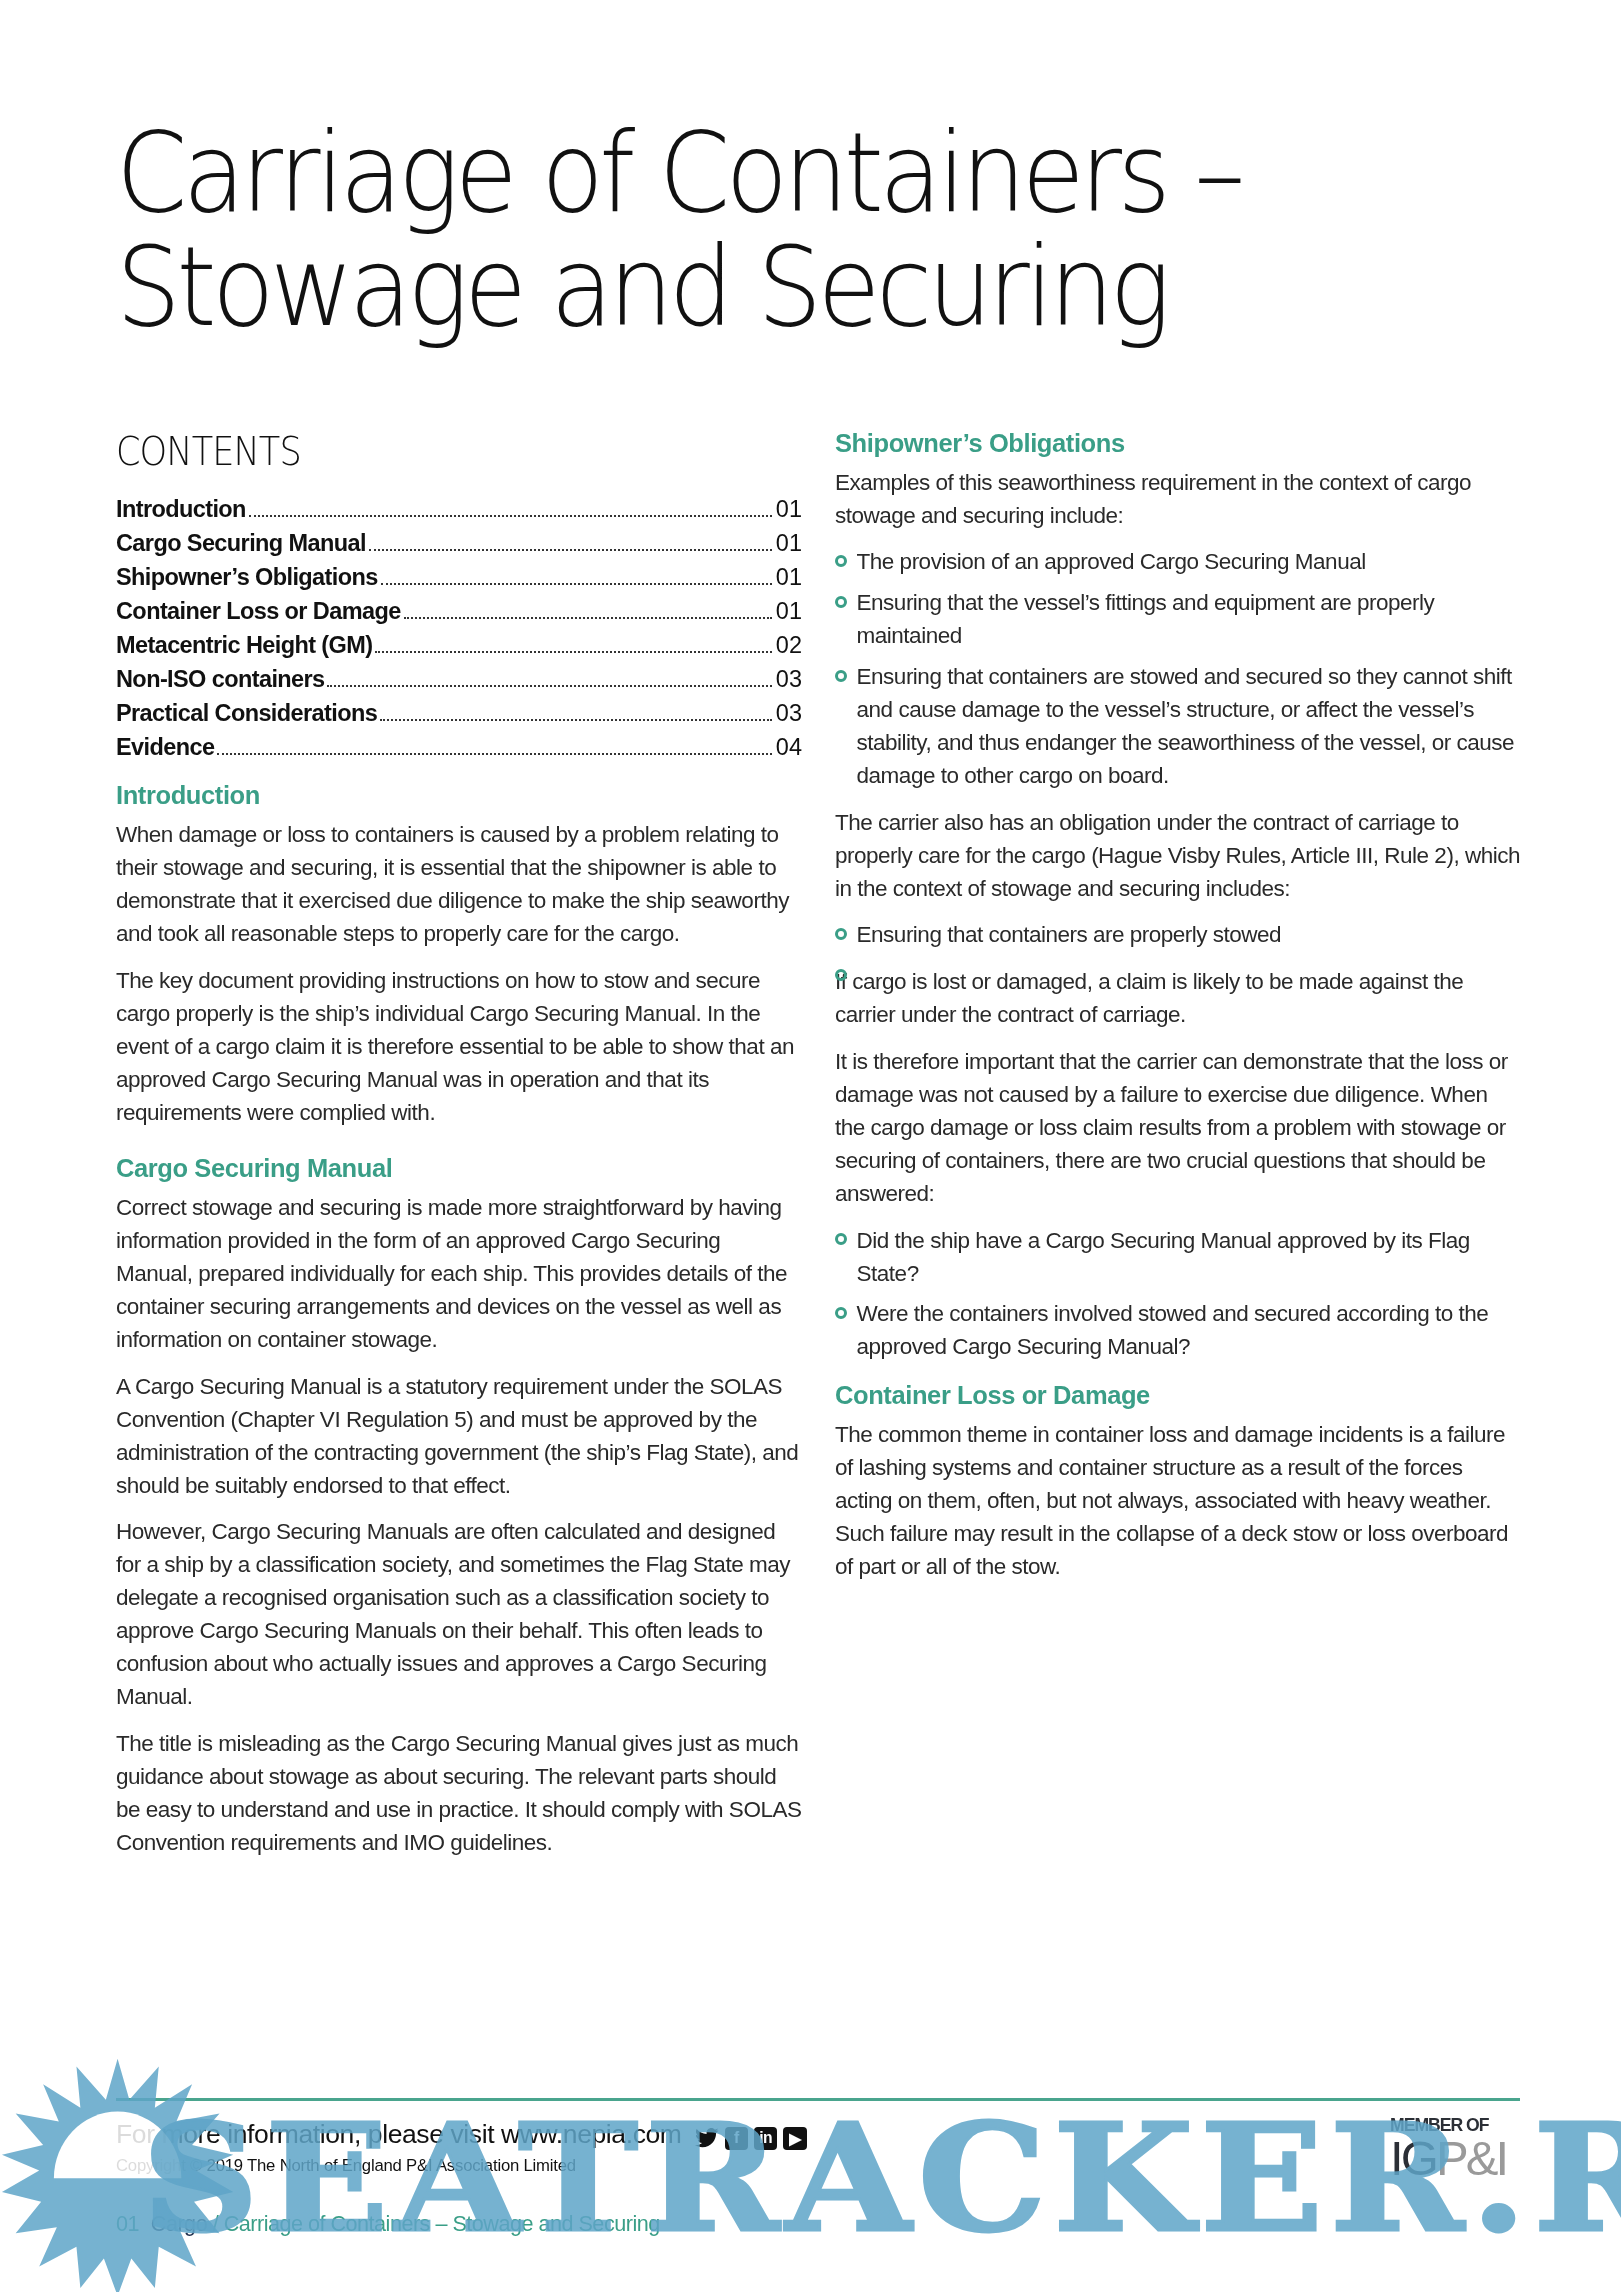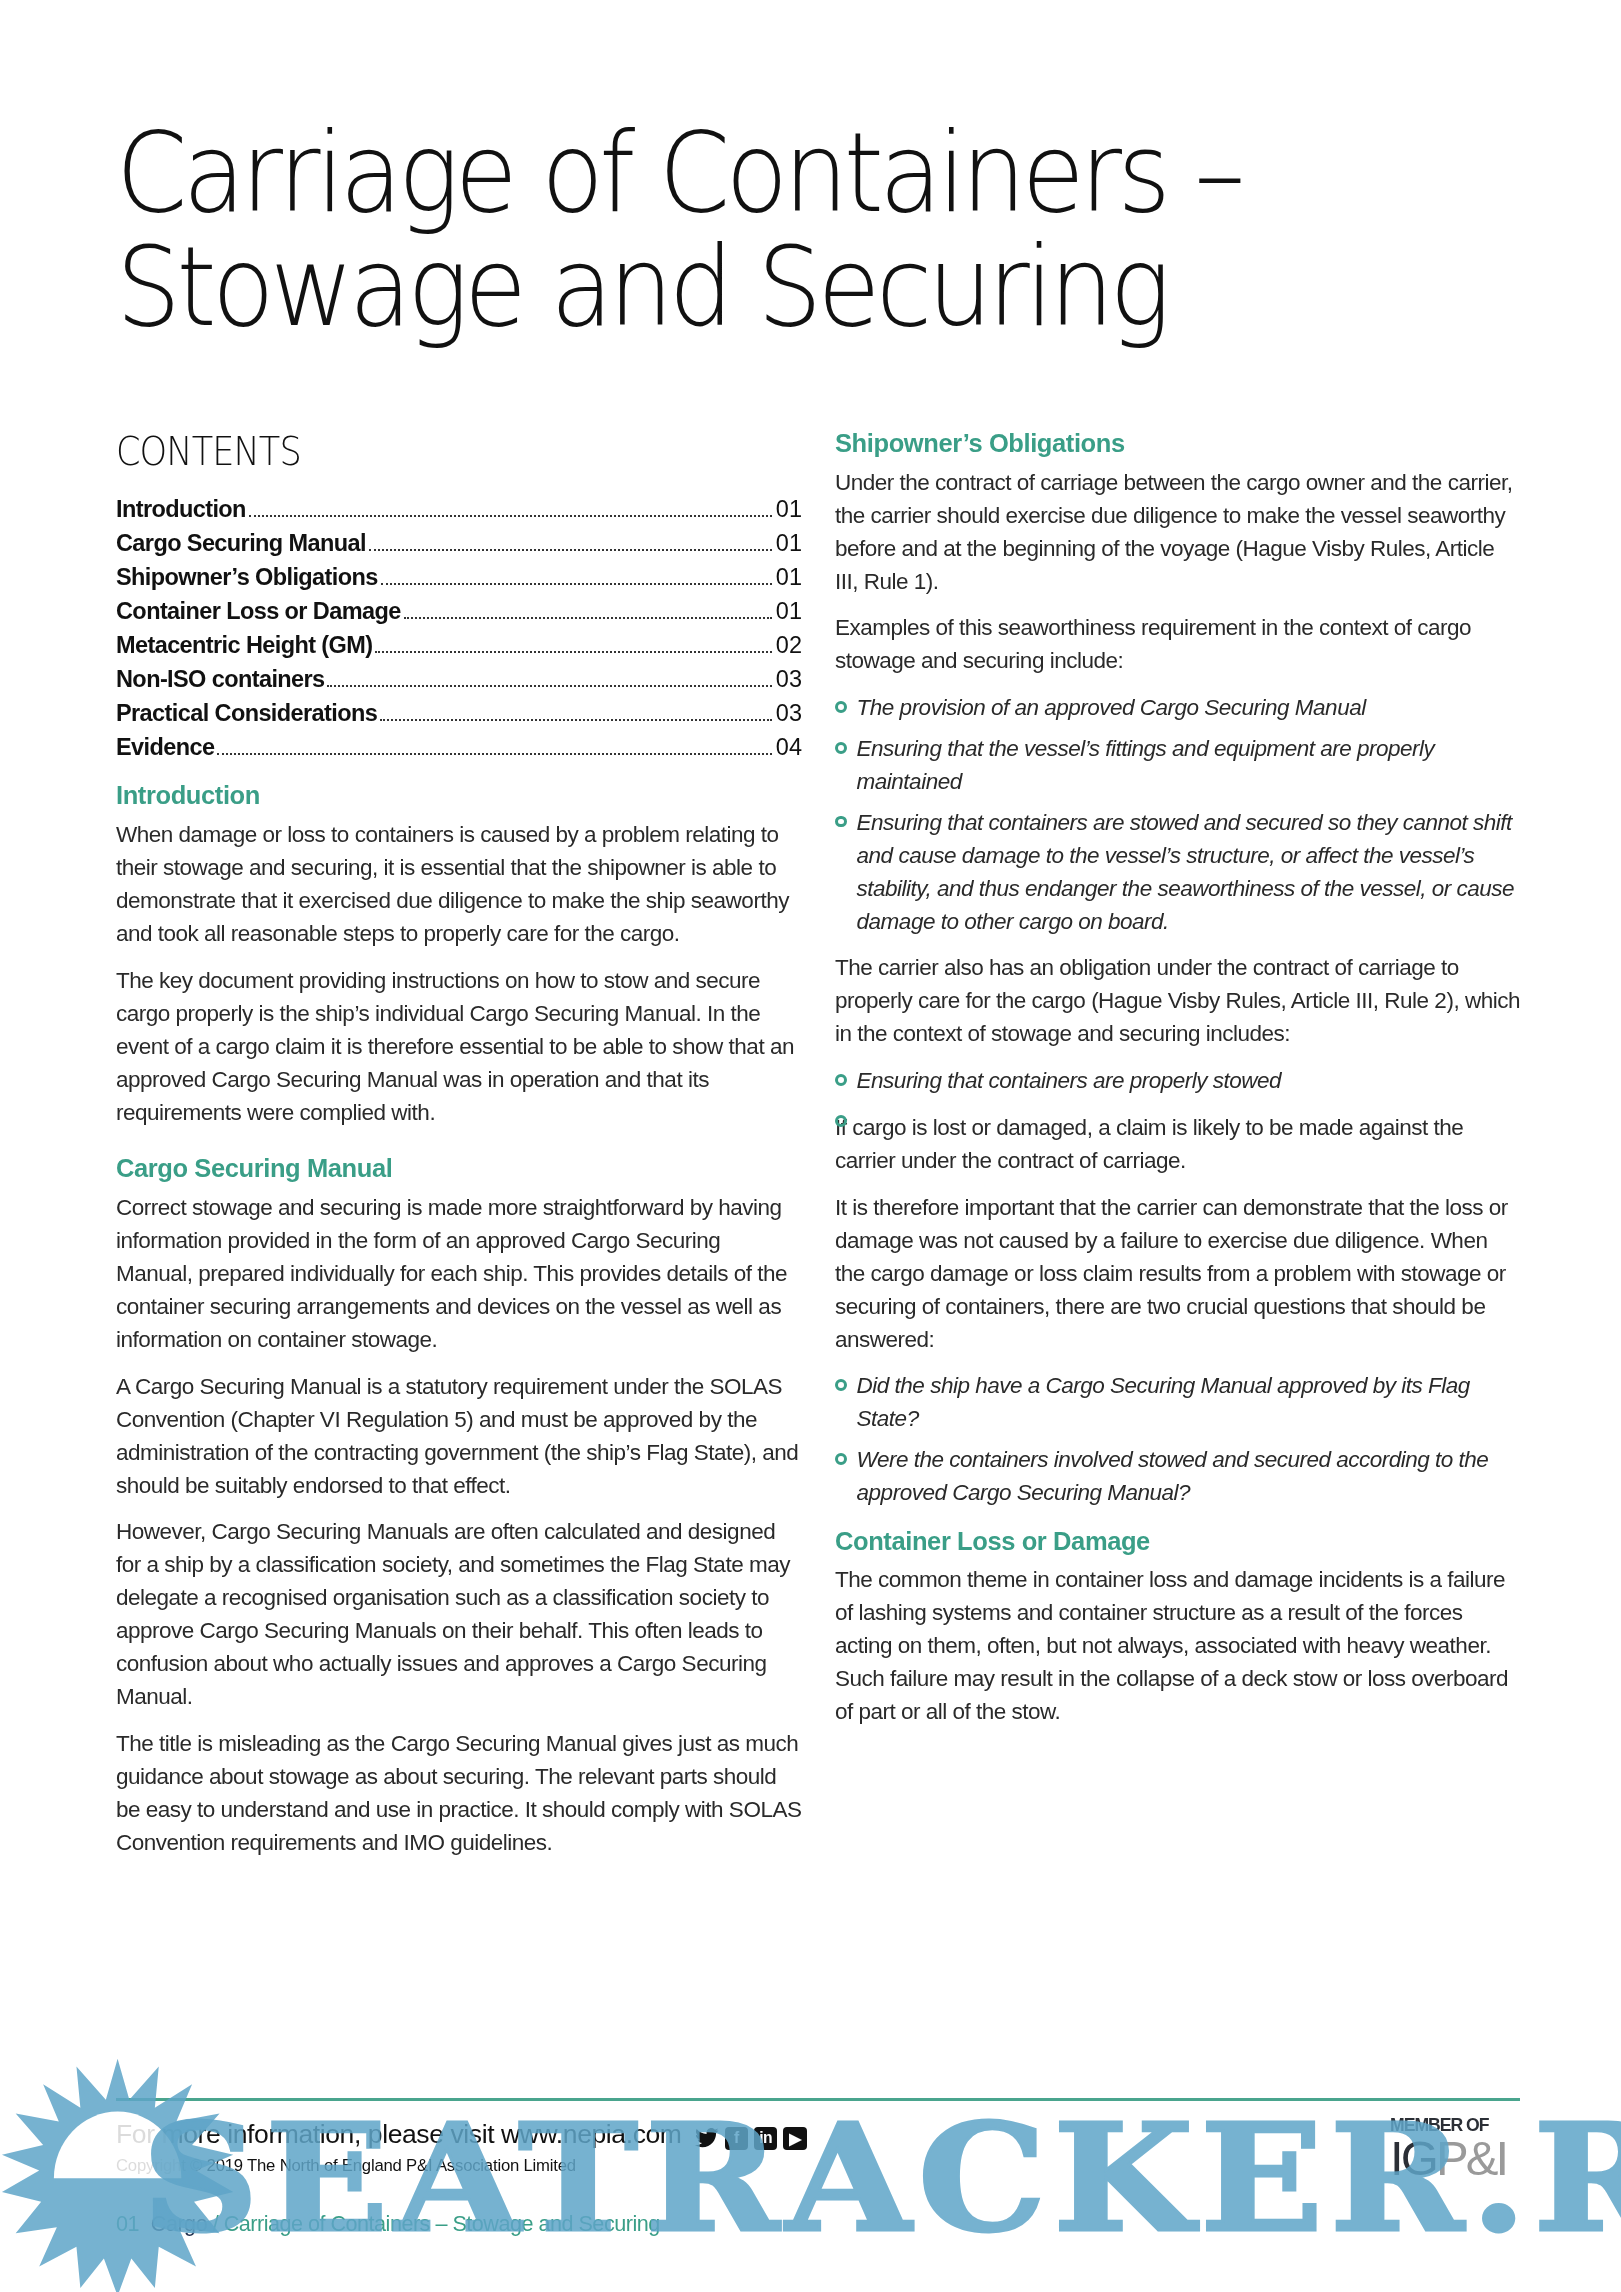--- a/index.html
+++ b/index.html
@@ -25,21 +25,21 @@
                     font-family: "Liberation Sans", sans-serif; font-size: 23.5px; }
   .toc .toc-dots { flex: 1; border-bottom: 2px dotted #333; margin: 0 3.9px 5.9px 2.9px; height: 1px; }
   .toc .toc-page { font-family: "Liberation Sans", sans-serif; font-size: 23.5px; }
 
   h2.section { font-family: "Liberation Sans", sans-serif; font-weight: bold;
                font-size: 25.5px; color: #3a9e87; margin: 17.6px 0 7.8px 0; letter-spacing: -0.4px; }
   p.body, li.bullet { font-family: "Liberation Sans", sans-serif; font-weight: normal;
            font-size: 22.5px; line-height: 33px; color: #2a2a2a; letter-spacing: -0.5px;
            margin: 0 0 13.7px 0; }
   ul.bullets { list-style: none; margin: 0 0 13.7px 0; padding: 0; }
-  li.bullet { position: relative; padding-left: 21.6px; margin: 0 0 7.8px 0; font-style: italic; }
+  li.bullet { position: relative; padding-left: 21.6px; margin: 0 0 7.8px 0; }
   li.bullet .dot { position: absolute; left: 0; top: 9.8px; width: 9.8px; height: 9.8px;
                    border: 3.9px solid #3a9e87; border-radius: 50%; box-sizing: content-box;
                    width: 5.9px; height: 5.9px; }
 
   .footer-rule { position: absolute; left: 116px; top: 2098px; width: 1404px; height: 2.9px;
                  background: #4aa58e; }
   .footer-info { position: absolute; left: 116px; top: 2119px; font-family: "Liberation Sans", sans-serif;
                  font-size: 26.5px; color: #111; letter-spacing: -0.4px; display: flex; align-items: flex-end; }
   .social { display: flex; gap: 5.9px; margin-left: 13.7px; align-items: center; }
   .social .s-icon { width: 23.5px; height: 23.5px; background: #111; border-radius: 3.9px; color: #fff;
@@ -126,21 +126,20 @@
 
   <h2 class="section" style="margin-top:25.5px">Cargo Securing Manual</h2>
   <p class="body">Correct stowage and securing is made more straightforward by having information provided in the form of an approved Cargo Securing Manual, prepared individually for each ship. This provides details of the container securing arrangements and devices on the vessel as well as information on container stowage.</p>
   <p class="body">A Cargo Securing Manual is a statutory requirement under the SOLAS Convention (Chapter VI Regulation 5) and must be approved by the administration of the contracting government (the ship’s Flag State), and should be suitably endorsed to that effect.</p>
   <p class="body">However, Cargo Securing Manuals are often calculated and designed for a ship by a classification society, and sometimes the Flag State may delegate a recognised organisation such as a classification society to approve Cargo Securing Manuals on their behalf. This often leads to confusion about who actually issues and approves a Cargo Securing Manual.</p>
   <p class="body">The title is misleading as the Cargo Securing Manual gives just as much guidance about stowage as about securing. The relevant parts should be easy to understand and use in practice. It should comply with SOLAS Convention requirements and IMO guidelines.</p>
 </div>
 
 <div class="col-right">
   <h2 class="section" style="margin-top:0">Shipowner’s Obligations</h2>
-  <p class="body">Under the contract of carriage between the cargo owner and the carrier, the carrier should exercise due diligence to make the vessel seaworthy before and at the beginning of the voyage (Hague Visby Rules, Article III, Rule 1).</p>
   <p class="body">Examples of this seaworthiness requirement in the context of cargo stowage and securing include:</p>
   <ul class="bullets">
     <li class="bullet"><span class="dot"></span><span>The provision of an approved Cargo Securing Manual</span></li>
     <li class="bullet"><span class="dot"></span><span>Ensuring that the vessel’s fittings and equipment are properly maintained</span></li>
     <li class="bullet"><span class="dot"></span><span>Ensuring that containers are stowed and secured so they cannot shift and cause damage to the vessel’s structure, or affect the vessel’s stability, and thus endanger the seaworthiness of the vessel, or cause damage to other cargo on board.</span></li>
   </ul>
   <p class="body">The carrier also has an obligation under the contract of carriage to properly care for the cargo (Hague Visby Rules, Article III, Rule 2), which in the context of stowage and securing includes:</p>
   <ul class="bullets">
     <li class="bullet"><span class="dot"></span><span>Ensuring that containers are properly stowed</span></li>
     <li class="bullet"><span class="dot"></span></li>

